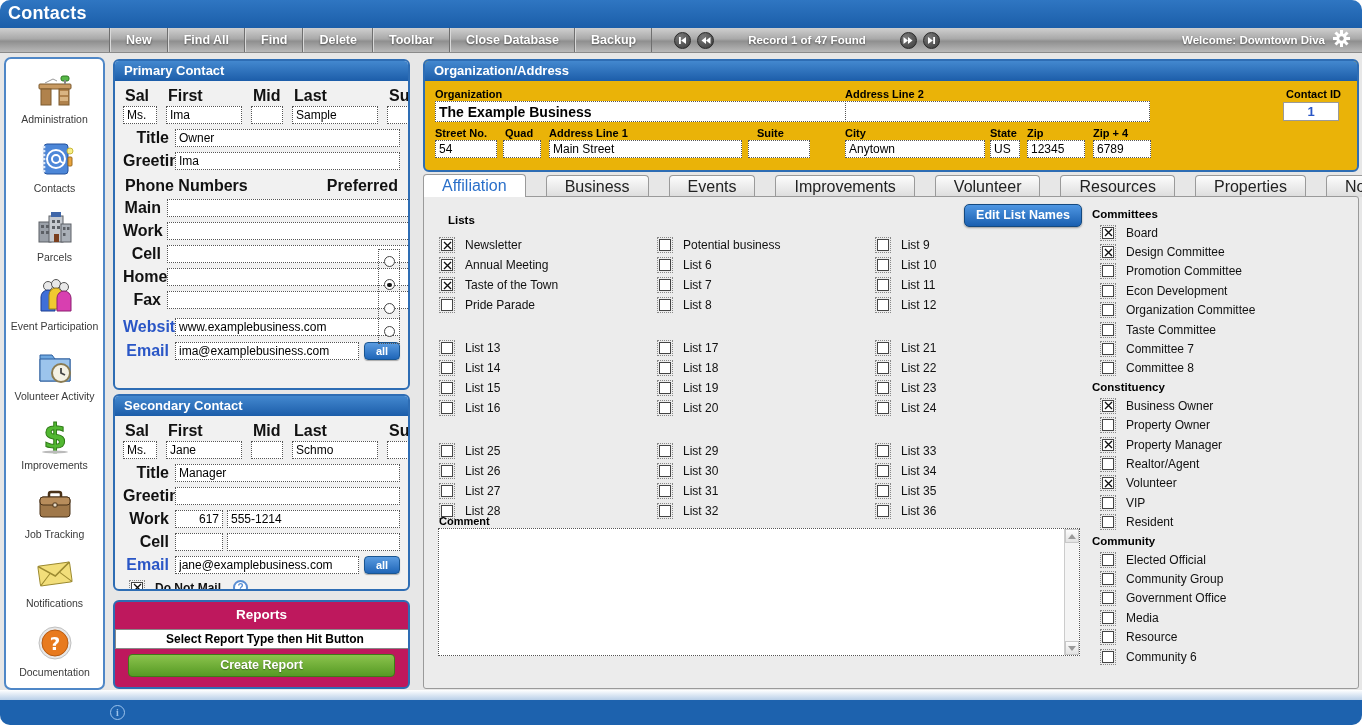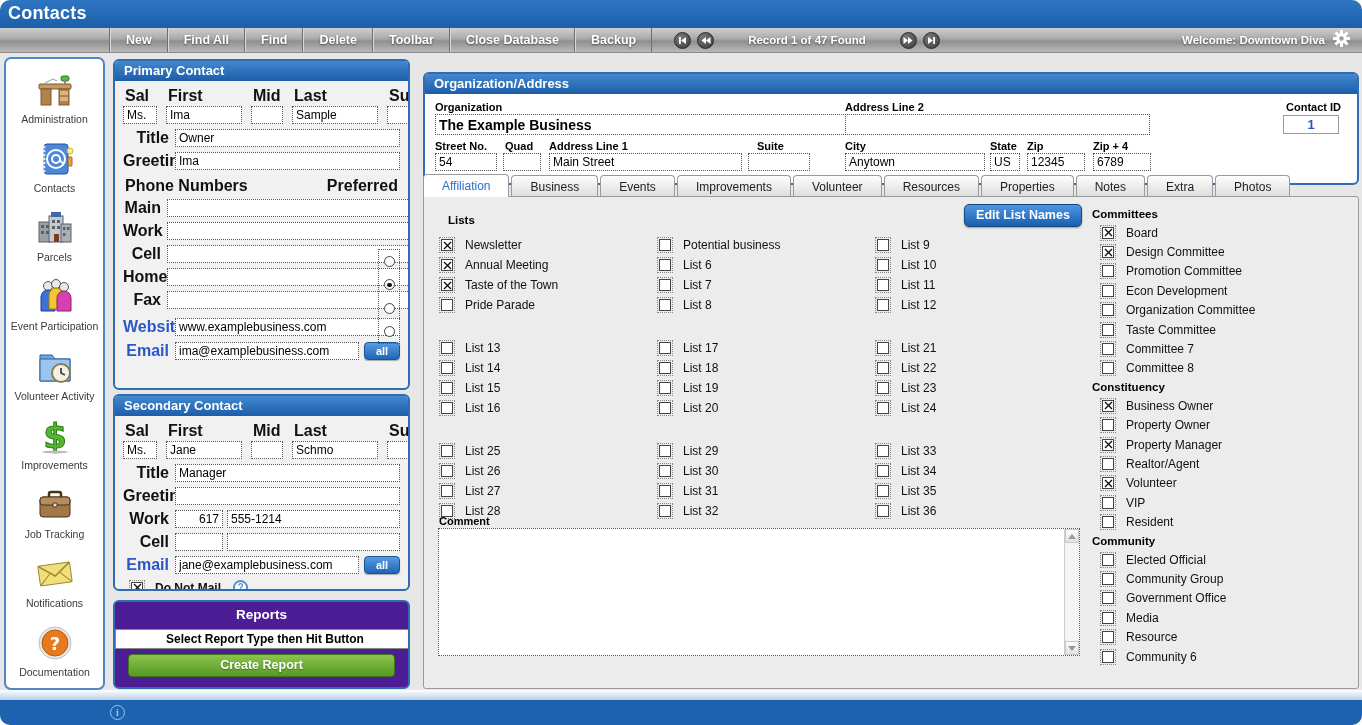--- a/index.html
+++ b/index.html
@@ -64,42 +64,42 @@
     background:linear-gradient(#5a9be0,#1f66b8); border:1px solid #195591; text-align:center; line-height:16px; cursor:pointer;
     box-shadow:0 1px 1px rgba(0,0,0,.3); }
   .checkbox { width:12px; height:12px; background:#fff; border:1px solid #444; outline:1px dotted #888; outline-offset:1px;
     flex:none; display:flex; align-items:center; justify-content:center; cursor:pointer; }
   .checkbox svg { display:none; }
   .checkbox.checked svg { display:block; }
   .help-icon { width:15px; height:15px; border-radius:50%; border:2px solid #5b8fd4; color:#5b8fd4; font-size:10px; font-weight:bold;
     display:inline-flex; align-items:center; justify-content:center; margin-left:6px; background:#fff; }
 
   
-  .reports { background:#4c1d95; }
+  .reports { background:#be185d; }
   .reports .rp-title { text-align:center; color:#fff; font-weight:bold; font-size:13.5px; padding-top:5px; }
   .rp-dd { margin:7px auto 0 auto; width:318px; height:20px; background:#fff; border:1px solid #888; display:flex; align-items:center; cursor:pointer; }
   .rp-dd .dd-text { flex:1; text-align:center; font-size:12px; font-weight:bold; }
   .rp-dd .dd-arrow { width:18px; height:18px; background:linear-gradient(#f2f2f2,#d8d8d8); border-left:1px solid #aaa;
     display:flex; align-items:center; justify-content:center; }
   .dd-arrow::after { content:""; border:4px solid transparent; border-top:5px solid #9a9a9a; margin-top:4px; }
   .rp-create { margin:5px auto 0 auto; width:267px; height:23px; border-radius:4px; color:#fff; font-size:12.5px; font-weight:bold;
     background:linear-gradient(#8bc34d,#569a24); border:1px solid #3f7a18; text-align:center; line-height:21px; cursor:pointer;
     text-shadow:0 1px 1px rgba(0,0,0,.35); }
 
   
   .org-body { position:relative; height:91px; }
   .org-lbl { position:absolute; font-size:11px; font-weight:bold; }
   .org-fld { position:absolute; }
   .contact-id-box { position:absolute; background:#fff; border:1px solid #9a9a9a; color:#2a56c6; font-weight:bold; font-size:13px;
     text-align:center; height:19px; line-height:17px; }
 
   
   .tabs { position:absolute; left:423px; top:174px; width:936px; height:23px; display:flex; align-items:flex-end; }
-  .tab { height:22px; border:1px solid #9a9a9a; border-bottom:none; border-radius:4px 4px 0 0; margin-right:2px;
-    background:linear-gradient(#fdfdfd,#dcdcdc); font-size:12px; color:#222; display:flex; align-items:center; justify-content:center;
+  .tab { height:22px; border:1px solid #9a9a9a; border-bottom:none; border-radius:4px 4px 0 0; margin-right:20px;
+    background:linear-gradient(#fdfdfd,#dcdcdc); font-size:16px; color:#222; display:flex; align-items:center; justify-content:center;
     padding:0 18px; cursor:pointer; white-space:nowrap; }
   .tab.active { background:#fff; color:#2a6fc9; height:23px; z-index:2; }
   .tabpanel { position:absolute; left:423px; top:196px; width:936px; height:493px; background:#ececec;
     border:1px solid #9a9a9a; border-radius:0 3px 3px 3px; }
 
   
   .lists-label { position:absolute; left:24px; top:17px; font-size:11.5px; font-weight:bold; }
   .list-col { position:absolute; top:38px; width:210px; display:flex; flex-direction:column; gap:23px; }
   .list-col .grp { display:flex; flex-direction:column; }
   .chk-row { display:flex; align-items:center; height:20px; gap:12px; }
@@ -435,21 +435,21 @@
 
   <div class="bluepanel reports" style="left:113px; top:600px; width:297px; height:89px;">
     <div class="rp-title">Reports</div>
     <div class="rp-dd">
       <span class="dd-text">Select Report Type then Hit Button</span>
       <span class="dd-arrow"></span>
     </div>
     <div class="rp-create">Create Report</div>
   </div>
 
-  <div class="bluepanel" style="left:423px; top:59px; width:936px; height:113px; background:#ffffff;margin-top:13px;">
+  <div class="bluepanel" style="left:423px; top:59px; width:936px; height:113px; background:#eab308;">
     <div class="panel-hdr">Organization/Address</div>
     <div class="org-body">
       <span class="org-lbl" style="left:10px; top:7px;">Organization</span>
       <input class="fld org-fld" style="left: 10px; top: 20px; width: 625px; height: 21px; font-weight: bold; font-size: 14px;" value="The Example Business">
       <span class="org-lbl" style="left:420px; top:7px;">Address Line 2</span>
       <input class="fld org-fld" style="left: 420px; top: 20px; width: 305px; height: 21px;" value="">
       <span class="org-lbl" style="left:861px; top:7px;">Contact ID</span>
       <div class="contact-id-box" style="left:858px; top:21px; width:56px;">1</div>
 
       <span class="org-lbl" style="left:10px; top:46px;">Street No.</span>

